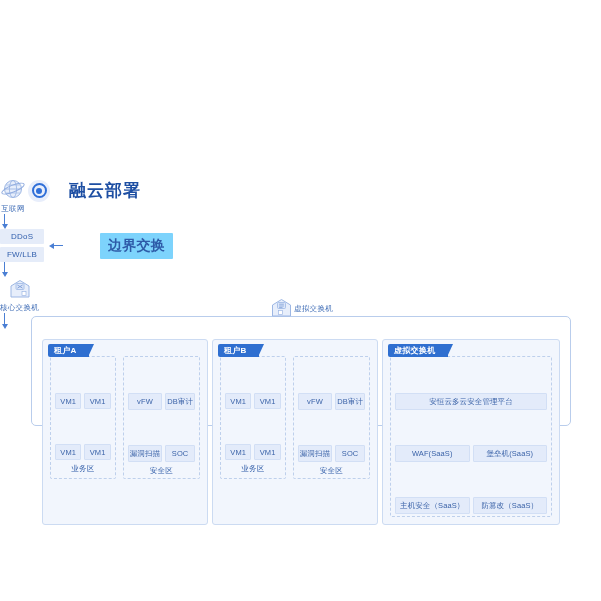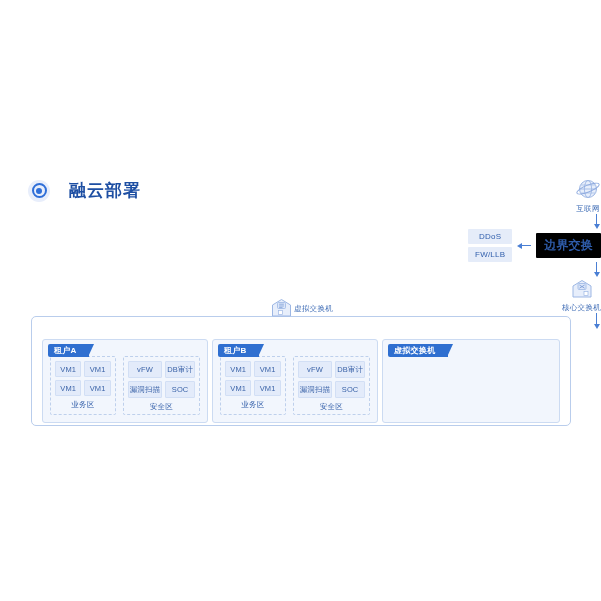--- a/index.html
+++ b/index.html
@@ -62,21 +62,21 @@
   }
 
   
   .flow {
     position: absolute;
     left: 0;
     top: 176px;
     width: 601px;
     display: flex;
     flex-direction: column;
-    align-items: flex-end;
+    align-items: flex-start;
   }
 
   .node-label {
     font-size: 7.5px;
     color: #3d6bb5;
     margin-top: 2px;
     white-space: nowrap;
     letter-spacing: .3px;
   }
 
@@ -143,28 +143,29 @@
     border-bottom: 3.5px solid transparent;
     border-right: 5px solid #4a7fd4;
   }
   .h-arrow .line {
     height: 1.5px;
     width: 10px;
     background: #4a7fd4;
     margin-left: -1px;
   }
   .bswitch-box {
-    background: #000000;
+    background: #7dd3fc;
     color: #2e5ba8;
-    font-size: 12px;
+    font-size: 14px;
     font-weight: bold;
     padding: 4px 8px;
     border-radius: 1px;
     white-space: nowrap;
     letter-spacing: .2px;
+    margin-left: 32px;
   }
 
   
   .outer {
     position: absolute;
     left: 31px;
     top: 316px;
     width: 540px;
     height: 110px;
     border: 1.5px solid #b9cdec;
@@ -250,20 +251,21 @@
   .cell {
     background: #e3ebfa;
     border: 1px solid #d2dff5;
     border-radius: 1px;
     color: #3b63a8;
     font-size: 7.5px;
     text-align: center;
     padding: 2.5px 1px;
     white-space: nowrap;
     letter-spacing: .1px;
+    margin-top: 32px;
   }
   .zone-name {
     text-align: center;
     font-size: 7.5px;
     font-weight: normal;
     color: #2e5ba8;
     margin-top: 3.5px;
     letter-spacing: .3px;
   }
 
@@ -411,18 +413,31 @@
               <span class="cell">漏洞扫描</span>
               <span class="cell">SOC</span>
             </div>
             <div class="zone-name">安全区</div>
           </div>
         </div>
       </div>
 
       <div class="panel wide">
         <span class="panel-tab">虚拟交换机</span>
+        <div class="zones">
+          <div class="zone full">
+            <div class="zone-stack">
+              <span class="cell">安恒云多云安全管理平台</span>
+              <div class="row2">
+                <span class="cell">WAF(SaaS)</span>
+                <span class="cell">堡垒机(SaaS)</span>
+                <span class="cell">主机安全（SaaS）</span>
+                <span class="cell">防篡改（SaaS）</span>
+              </div>
+            </div>
+          </div>
+        </div>
       </div>
 
     </div>
   </div>
 
 </div>
 
 </body></html>

